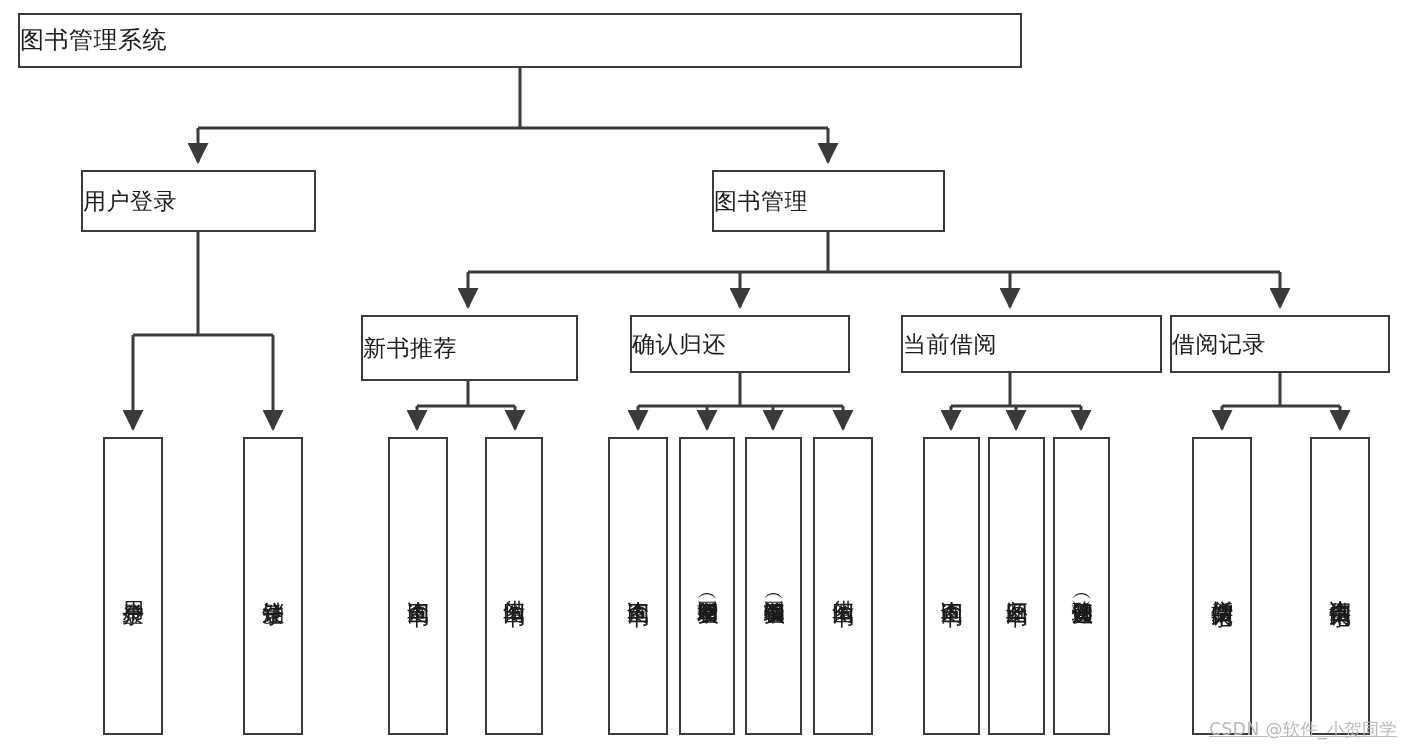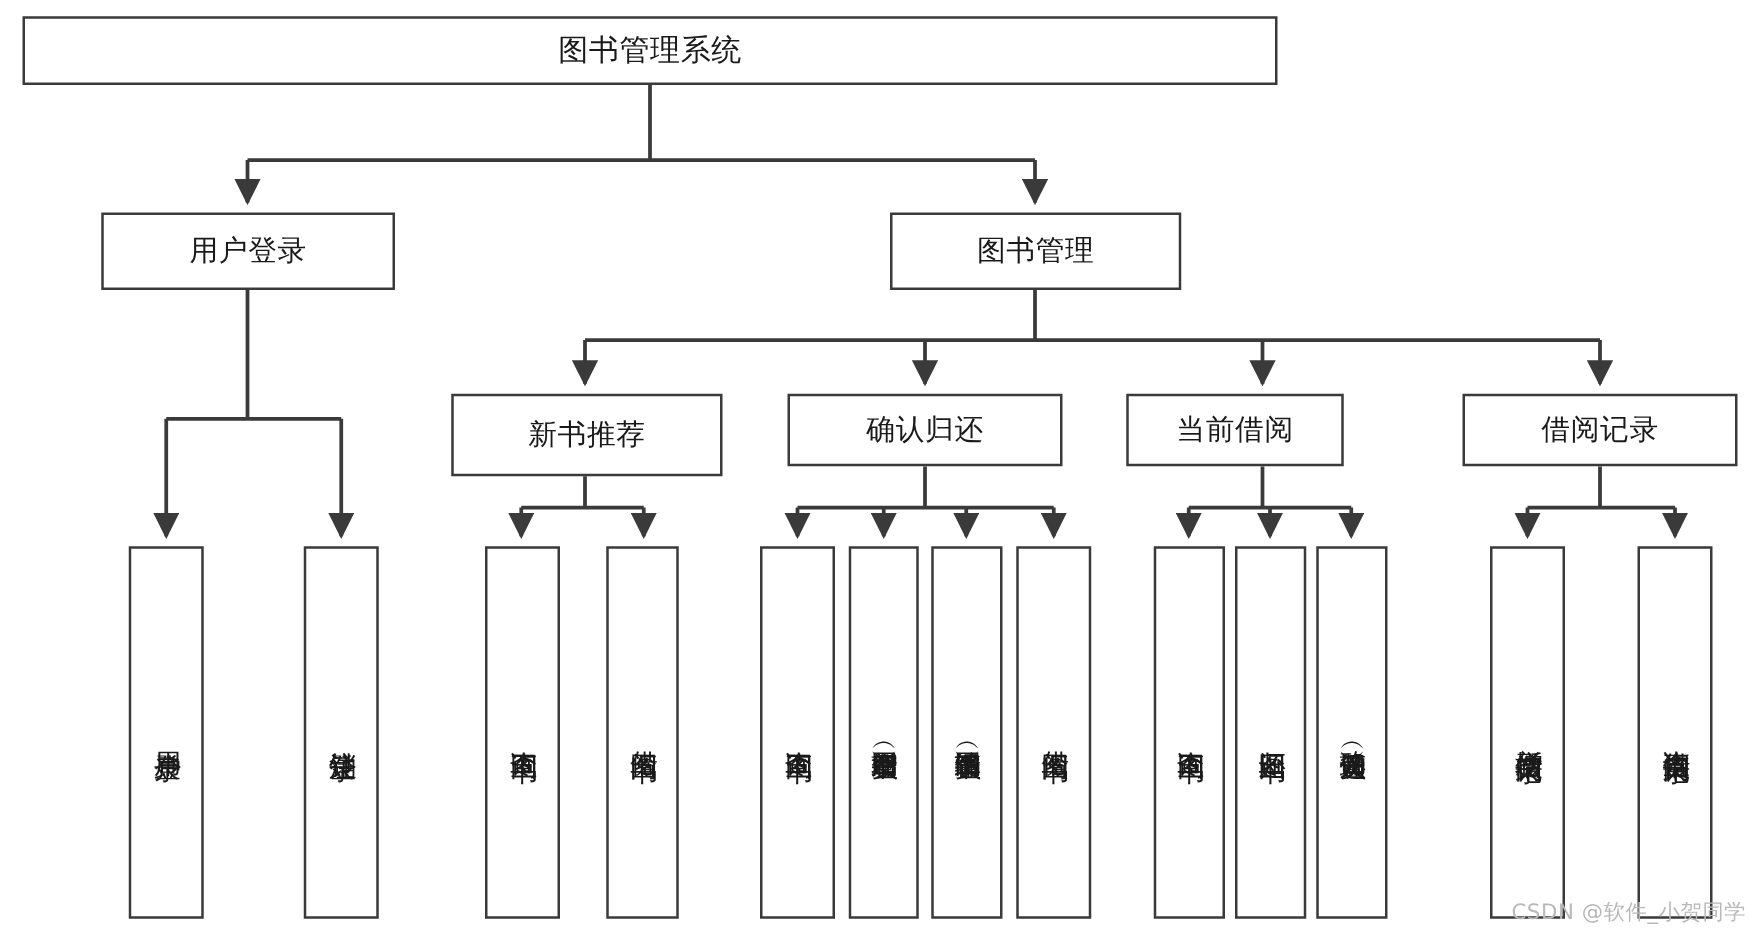--- a/index.html
+++ b/index.html
@@ -25,21 +25,20 @@
     width: 1405px;
     height: 747px;
   }
   .node {
     position: absolute;
     box-sizing: border-box;
     border: 2px solid #3a3a3a;
     background: #ffffff;
     display: flex;
     align-items: center;
-    justify-content: center;
     color: #1a1a1a;
     z-index: 3;
   }
   .node-label {
     display: block;
     text-align: center;
     line-height: 1.08;
     white-space: nowrap;
   }
   
@@ -77,20 +76,21 @@
   }
   .watermark {
     position: absolute;
     right: 8px;
     bottom: 6px;
     font-size: 17px;
     color: #b9b9b9;
     letter-spacing: 0.5px;
     z-index: 8;
     white-space: nowrap;
+    text-decoration: underline;
   }
 </style>
 </head>
 <body>
 
 <div id="diagram-root">
 
   <svg id="diagram-svg" viewBox="0 0 1405 747" xmlns="http://www.w3.org/2000/svg">
     <defs>
       <marker id="arrow" viewBox="0 0 10 10" refX="9" refY="5" markerWidth="7" markerHeight="7" orient="auto-start-reverse">
@@ -154,21 +154,21 @@
   </div>
 
   <div class="node horiz" style="left:361px; top:315px; width:217px; height:66px;">
     <span class="node-label">新书推荐</span>
   </div>
 
   <div class="node horiz" style="left:630px; top:315px; width:220px; height:58px;">
     <span class="node-label">确认归还</span>
   </div>
 
-  <div class="node horiz" style="left:901px; top:315px; width:174px; height:58px;">
+  <div class="node horiz" style="left:901px; top:315px; width:261px; height:58px;">
     <span class="node-label">当前借阅</span>
   </div>
 
   <div class="node horiz" style="left:1170px; top:315px; width:220px; height:58px;">
     <span class="node-label">借阅记录</span>
   </div>
 
   <div class="node vert" style="left:103px; top:437px; width:60px; height:298px;">
     <span class="vert-wrap">
       <span class="node-label">用户登录</span>

